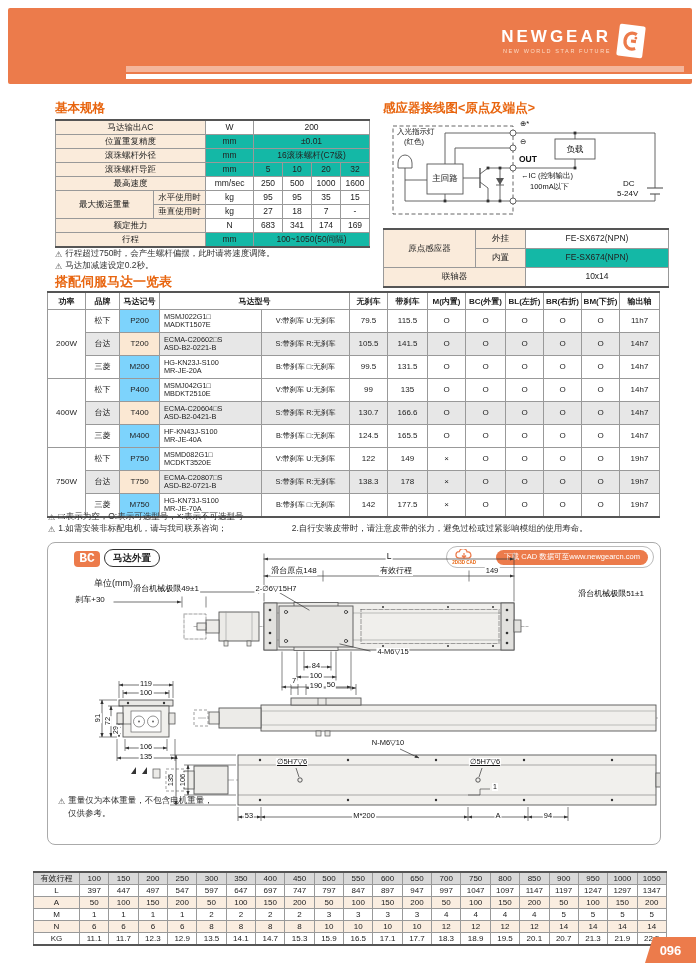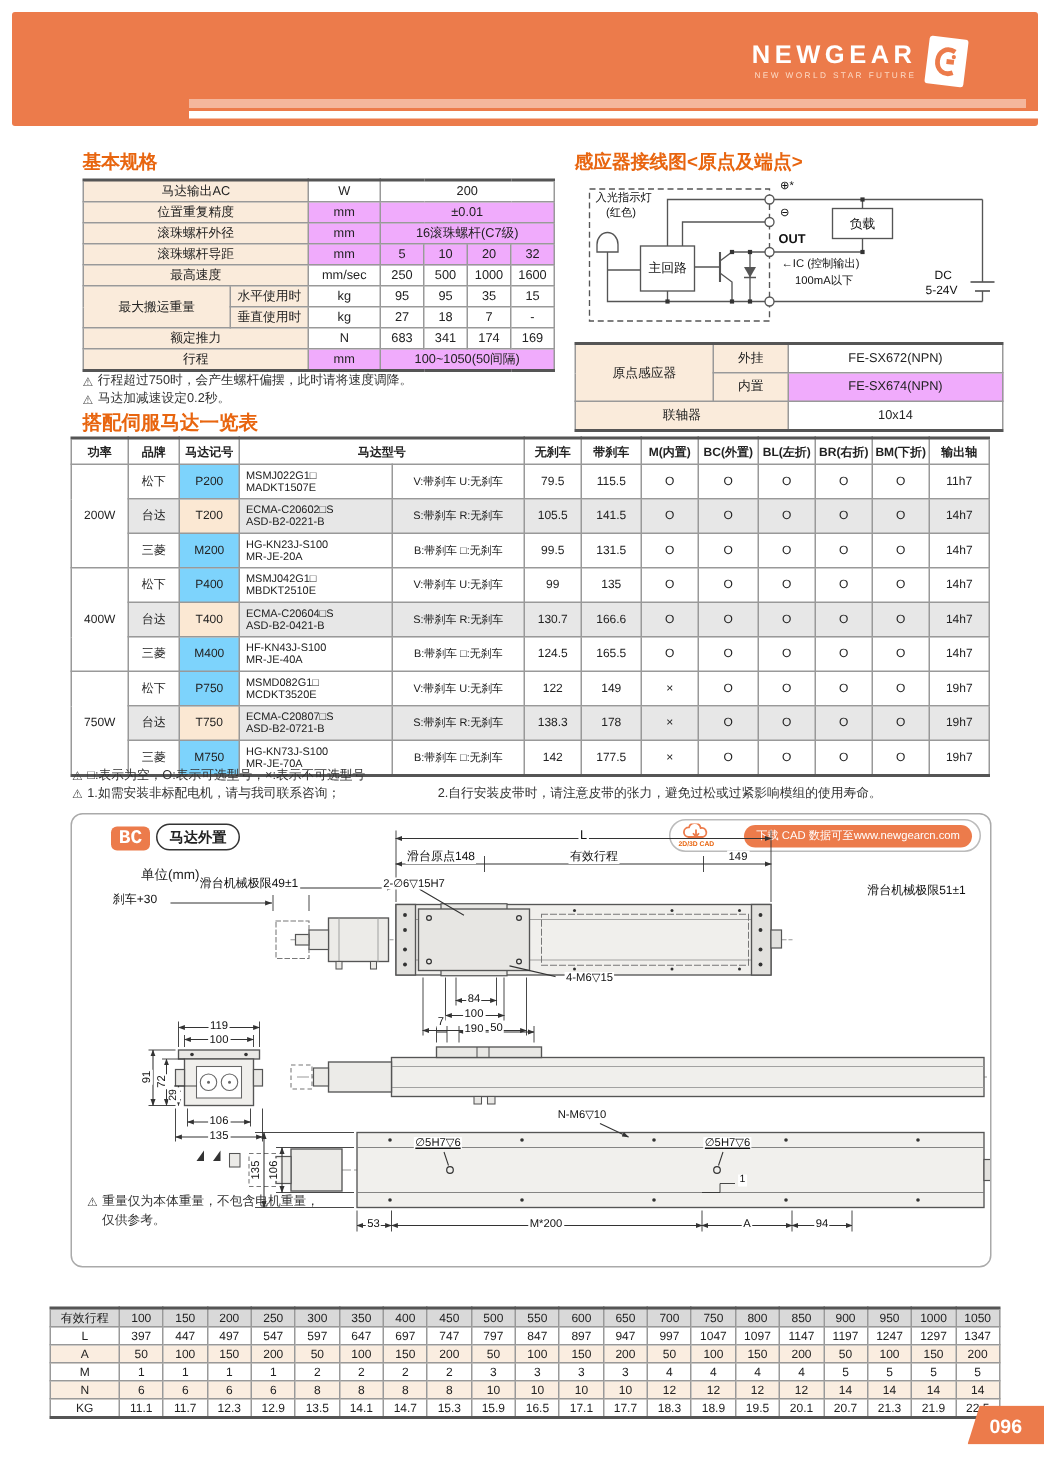--- a/index.html
+++ b/index.html
@@ -15,21 +15,21 @@
             display:flex;align-items:center;justify-content:center;margin-top:-3px;}
   .stripe1{position:absolute;left:118px;right:8px;bottom:12px;height:6px;background:rgba(255,255,255,.45);}
   .stripe2{position:absolute;left:118px;right:0px;bottom:5px;height:5px;background:#fff;}
   
   .sect-title{position:absolute;font-size:12.5px;font-weight:bold;color:#E8650F;white-space:nowrap;}
   
   table{border-collapse:collapse;table-layout:fixed;}
   .spec{position:absolute;border-top:2px solid #555;border-bottom:2px solid #555;}
   .spec td{border:1px solid #999;font-size:8.5px;text-align:center;height:13px;padding:0 1px;line-height:1.1;}
   .spec td.lab{background:#FAEBDB;}
-  .spec td.g{background:#f0abfc;}
+  .spec td.g{background:#14b8a6;}
   
   .notes{position:absolute;font-size:8.5px;color:#333;white-space:nowrap;display:flex;align-items:center;gap:3px;}
   .warn{font-size:8px;color:#444;}
   
   .motor{position:absolute;left:47px;top:291px;width:612px;border-top:2px solid #555;border-bottom:2px solid #555;}
   .motor th{border:1px solid #999;font-size:8px;font-weight:bold;height:16px;padding:0;background:#fff;}
   .motor td{border:1px solid #999;font-size:8px;text-align:center;height:22px;padding:0 1px;line-height:1.15;}
   .motor td.code{background:#7dd3fc;}
   .motor tr.alt td{background:#E7E7E7;}
   .motor tr.alt td.code{background:#FBE8D3;}

